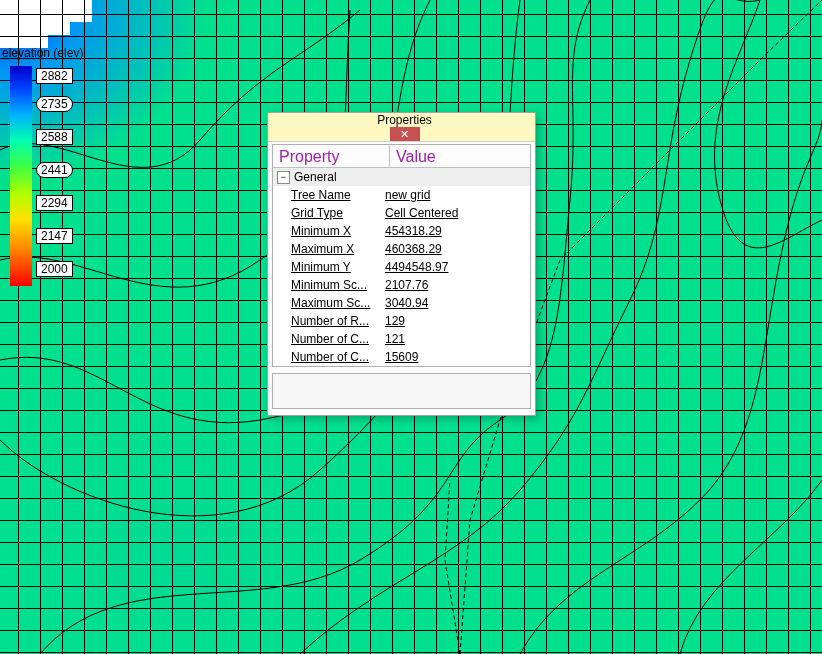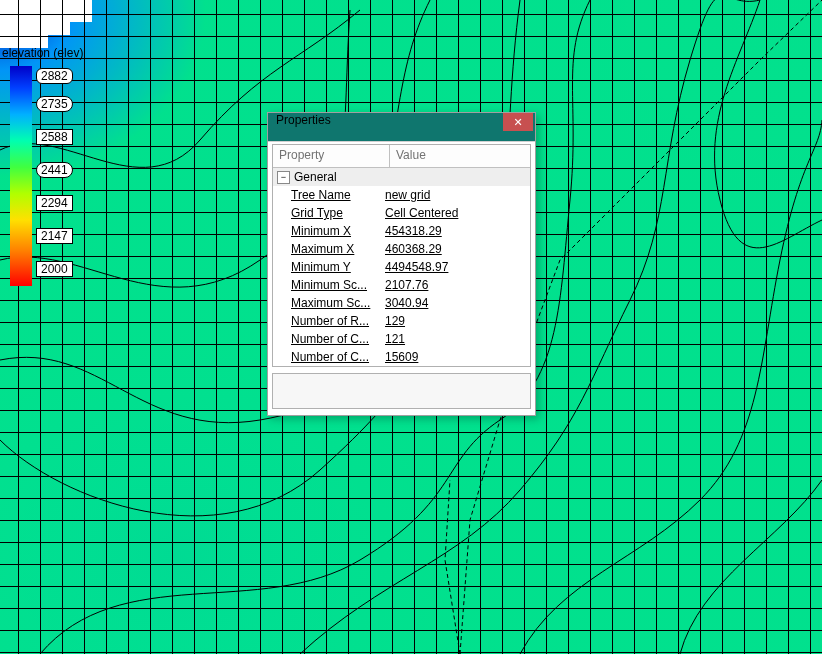--- a/index.html
+++ b/index.html
@@ -100,26 +100,27 @@
     left:267px;
     top:112px;
     width:267px;
     background:#fff;
     border:1px solid #a0a0a0;
     box-shadow: 3px 3px 8px rgba(0,0,0,0.25);
     z-index:10;
   }
   .titlebar {
     display:flex;
-    align-items:flex-start;
+    align-items:center;
     justify-content:space-between;
     height:28px;
     padding:0 2px 0 8px;
-    background:#0f766e;
+    background:#fef9c3;
     border-bottom:1px solid #d0d0d0;
+    flex-direction:column;
   }
   .title-text {
     font-size:12px;
   }
   .close-btn {
     width:30px;
     height:18px;
     background:#c75050;
     color:#fff;
     display:flex;
@@ -137,22 +138,22 @@
     background:#fff;
   }
   .prop-header {
     display:flex;
     height:22px;
     background:#fdfdfd;
     border-bottom:1px solid #c0c0c0;
   }
   .prop-header .col {
     padding:3px 6px;
-    font-size:12px;
-    color:#737373;
+    font-size:16px;
+    color:#a21caf;
   }
   .col-prop { width:104px; border-right:1px solid #c0c0c0; }
   .col-val  { flex:1; }
   .group-row {
     display:flex;
     align-items:center;
     background:#eeeeee;
     height:18px;
     padding-left:4px;
     font-size:12px;
@@ -323,21 +324,21 @@
       <path class="cyan-line" d="M 460 654 L 470 520 L 500 420 L 560 260 L 640 180 L 760 60 L 822 0"></path>
       <path class="cyan-line" d="M 460 654 L 445 560 L 450 480"></path>
     </svg>
   </div>
 
   <div class="legend">
     <div class="legend-title">elevation (elev)</div>
     <div style="position:relative; margin-left:8px; margin-top:2px;">
       <div class="legend-bar"></div>
       <div class="legend-ticks" id="legend-ticks">
-          <div class="legend-tick" style="top: 1.8px; border-radius: 6px;">2882</div>
+          <div class="legend-tick" style="top: 1.8px;">2882</div>
           <div class="legend-tick" style="top: 30.4px; border-radius: 8px;">2735</div>
           <div class="legend-tick" style="top: 63.4px;">2588</div>
           <div class="legend-tick" style="top: 96.4px; border-radius: 8px;">2441</div>
           <div class="legend-tick" style="top: 129.4px;">2294</div>
           <div class="legend-tick" style="top: 162.4px;">2147</div>
           <div class="legend-tick" style="top: 195.4px;">2000</div>
         </div>
     </div>
   </div>
 

